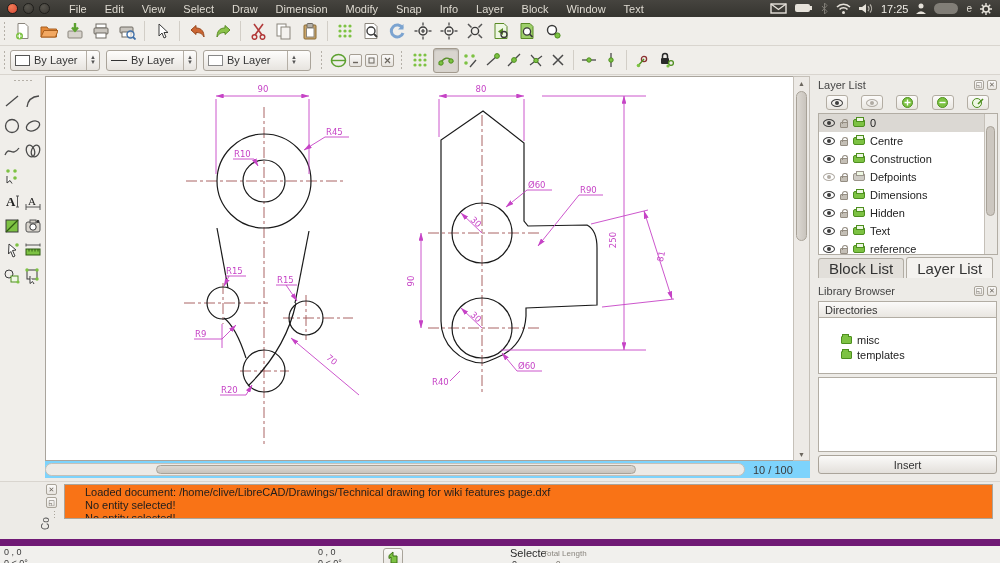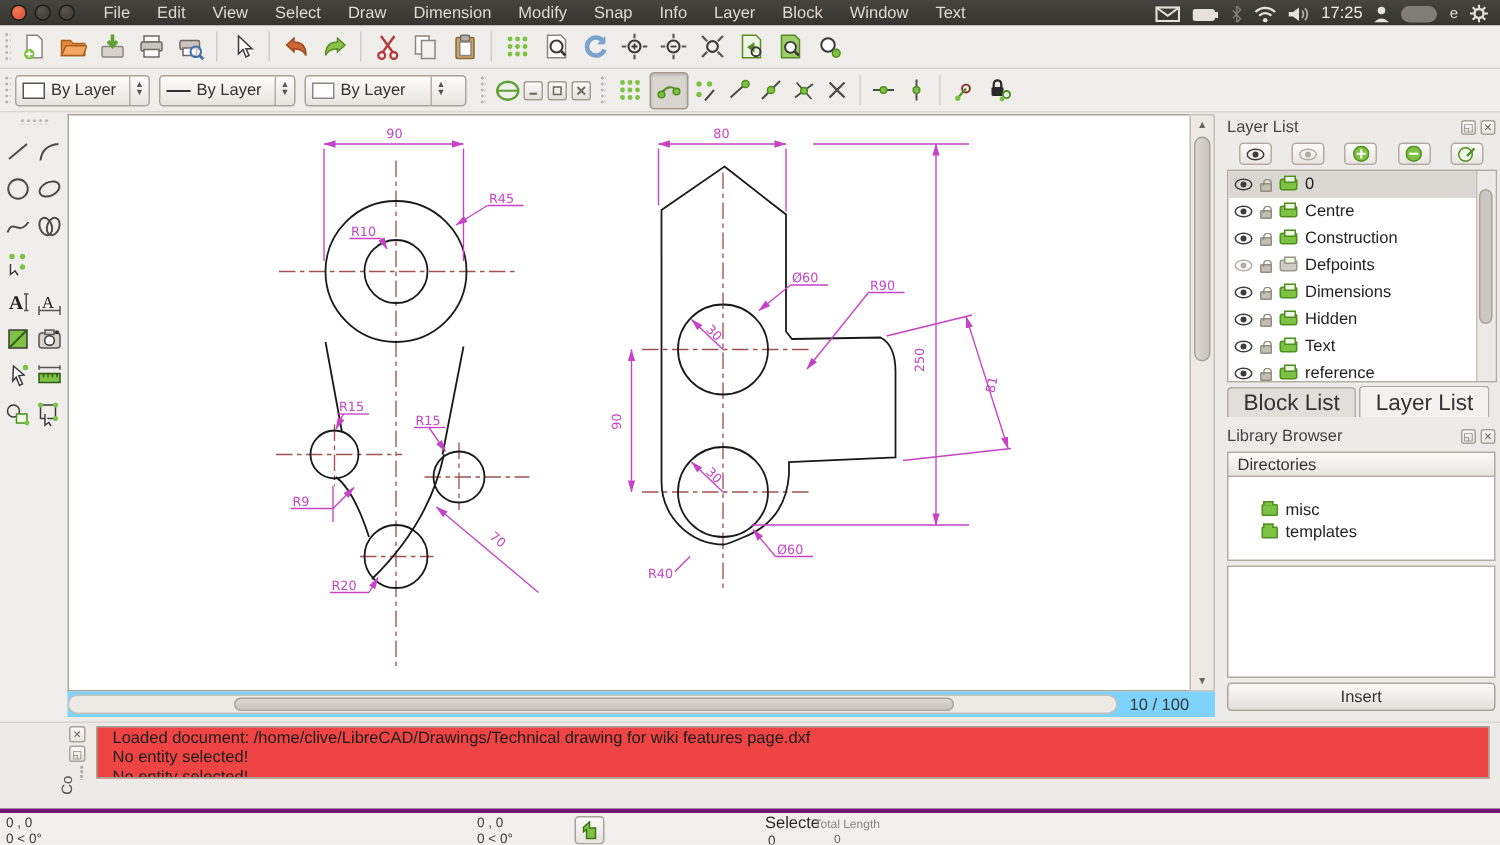--- a/index.html
+++ b/index.html
@@ -11,21 +11,21 @@
   }
   
   .menubar { position:absolute; left:0; top:0; width:1000px; height:17px;
     background:linear-gradient(#46443f,#35342f); display:flex; align-items:center;
     color:#dfdbd2; font-size:11px; }
   .winbtns { display:flex; gap:5px; padding:0 10px 0 7px; align-items:center; }
   .wbtn { width:11px; height:11px; border-radius:50%; border:1px solid #1f1e1b; }
   .wbtn.close { background:radial-gradient(circle at 35% 30%, #f27b55, #d64937); }
   .wbtn.plain { background:radial-gradient(circle at 35% 30%, #58554e, #393732); }
   .menu-item { padding:0 9px; cursor:default; }
-  .tray { margin-left:auto; display:flex; align-items:flex-end; gap:8px; padding-right:8px; }
+  .tray { margin-left:auto; display:flex; align-items:flex-start; gap:8px; padding-right:8px; }
   .tray svg { display:block; }
   .clock { font-size:11px; color:#efece6; }
   .user-blob { width:24px; height:11px; border-radius:6px; background:#8d8a83; opacity:.85; }
   
   .toolbar { position:absolute; left:0; width:1000px; background:#f0eeea;
     border-bottom:1px solid #d9d5cf; display:flex; align-items:center; }
   #tb1 { top:17px; height:29px; }
   #tb2 { top:46px; height:29px; }
   .tbtn { width:26px; height:25px; display:flex; align-items:center; justify-content:center;
     border-radius:3px; border:1px solid transparent; }
@@ -122,30 +122,30 @@
   
   .console { position:absolute; left:0; top:481px; width:1000px; height:58px; background:#edebe7;
     border-top:1px solid #d9d5cf; }
   .con-strip { position:absolute; left:46px; top:2px; width:16px; height:54px; }
   .con-btn { width:11px; height:11px; border:1px solid #a9a49a; border-radius:2px; margin-bottom:2px;
     background:linear-gradient(#fbfaf9,#e7e4df); display:flex; align-items:center; justify-content:center;
     font-size:7px; color:#6b665e; }
   .con-dots { width:3px; height:10px; margin:1px auto;
     background-image:radial-gradient(#a9a49a 40%, transparent 41%); background-size:3px 3px; }
   .con-label { position:absolute; left:-7px; top:34px; transform:rotate(-90deg); font-size:10px; color:#555; }
-  .log-box { position:absolute; left:64px; top:2px; width:929px; height:35px; background:#ef4444;
+  .log-box { position:absolute; left:64px; top:2px; width:929px; height:35px; background:#f97316;
     border:1px solid #aaa49a; overflow:hidden; font-size:11px; color:#1d1d1d; line-height:13px;
-    padding:1px 10px; }
+    padding:1px 20px; }
   .cmd-row { position:absolute; left:64px; top:41px; width:929px; height:16px; display:flex; align-items:center; }
   .cmd-prompt { font-size:11px; color:#1d1d1d; margin-right:6px; }
   .cmd-input { flex:1; height:15px; background:#f7f6f4; border:none; outline:none;
     font-family:"Liberation Sans",sans-serif; font-size:11px; }
   
   .statusbar { position:absolute; left:0; top:539px; width:1000px; height:24px; background:#f1f0ed;
-    border-top:3px solid #701a75; font-size:9px; color:#3a3a3a; }
+    border-top:7px solid #701a75; font-size:9px; color:#3a3a3a; }
   .coords { position:absolute; top:1px; line-height:11px; }
   .hand-btn { position:absolute; left:383px; top:2px; width:20px; height:19px; border:1px solid #a9a49a;
     border-radius:3px; background:linear-gradient(#fbfaf9,#e7e4df);
     display:flex; align-items:center; justify-content:center; }
   .sel-label { position:absolute; left:510px; top:1px; font-size:11px; color:#2a2a2a; }
   .sel-value { position:absolute; left:512px; top:13px; font-size:9px; }
   .len-label { position:absolute; left:543px; top:3px; font-size:8px; color:#8a867f; }
   .len-value { position:absolute; left:556px; top:13px; font-size:8px; color:#6b665e; }
   
   .ic { stroke:#4a4a4a; fill:none; stroke-width:1.3; }

